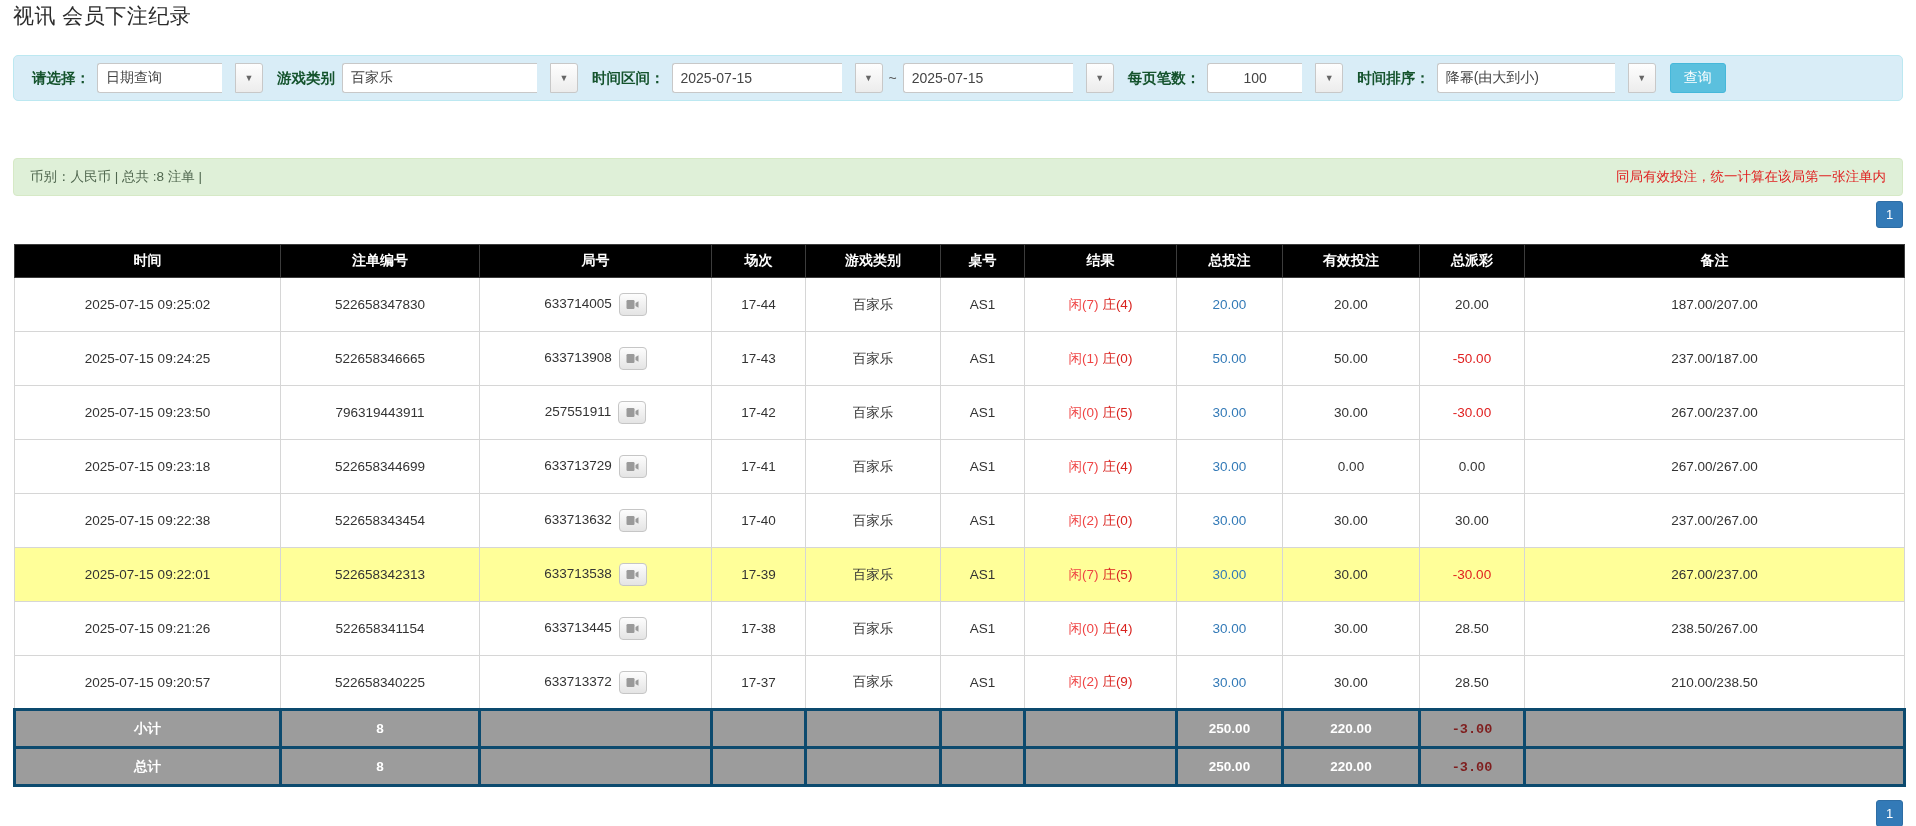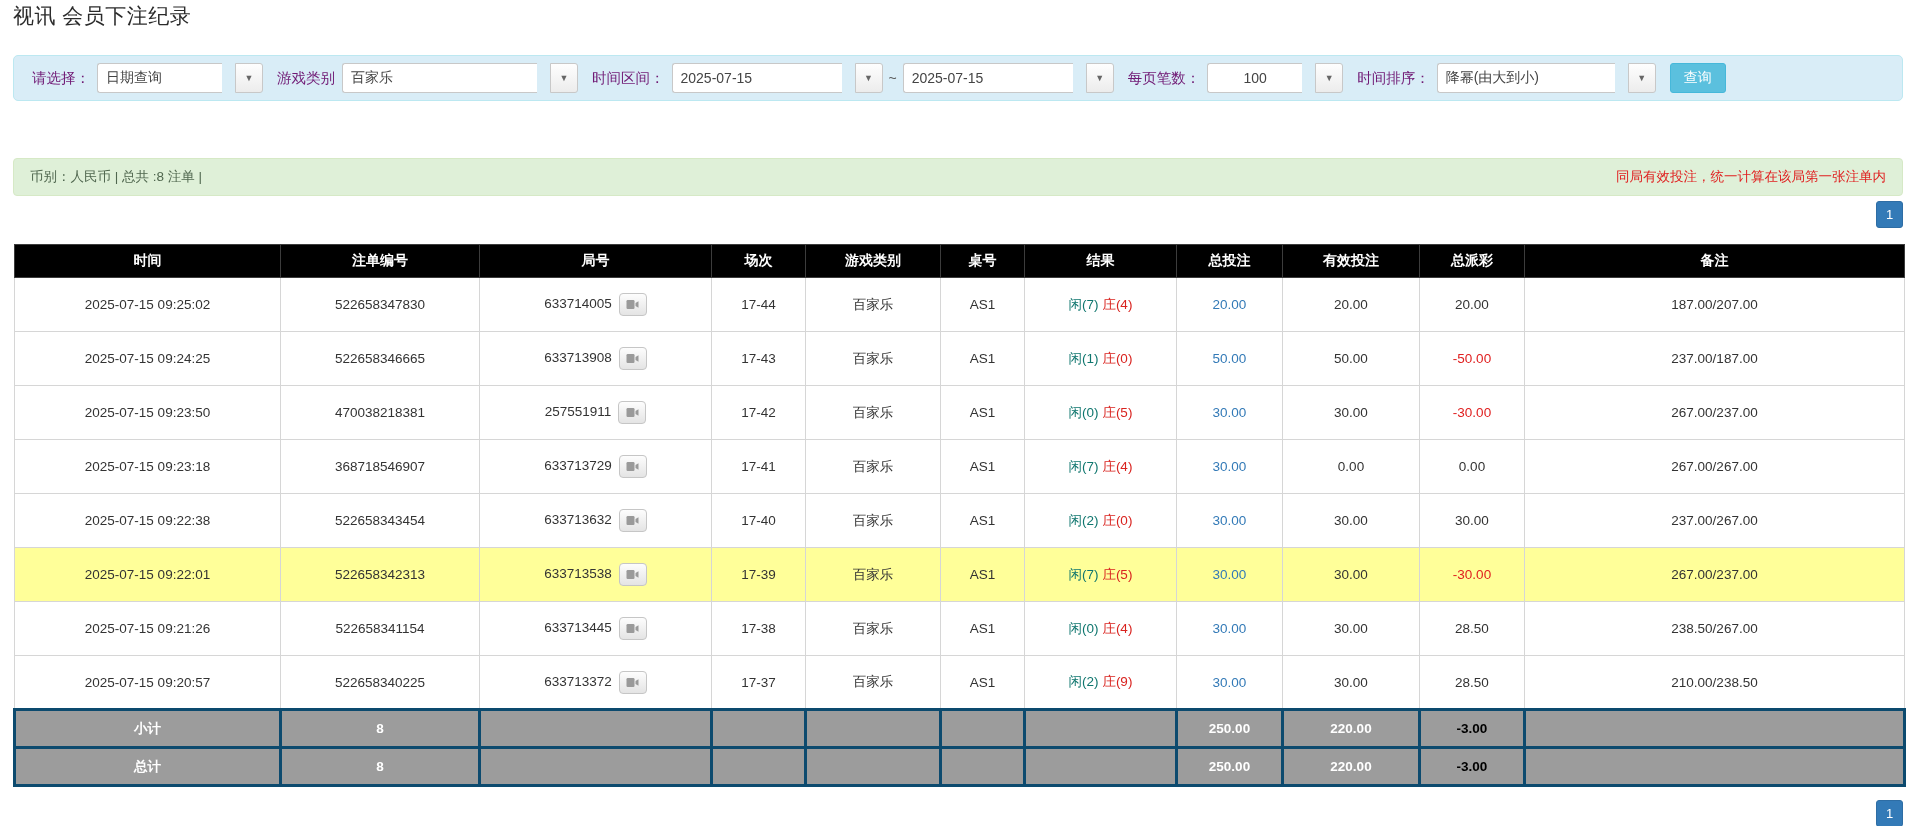--- a/index.html
+++ b/index.html
@@ -12,21 +12,21 @@
     position:absolute; left:13px; top:2px; margin:0;
     font-size:21px; font-weight:500; color:#2b2b2b; letter-spacing:0.5px;
   }
   
   .filter-bar {
     position:absolute; left:13px; top:55px; width:1890px; height:46px;
     background:#d9edf7; border:1px solid #bce8f1; border-radius:5px;
     display:flex; align-items:center; padding:0 12px;
   }
   .flabel {
-    color:#701a75; font-size:14.5px; font-weight:normal;
+    color:#14532d; font-size:14.5px; font-weight:bold;
     margin-left:14px; margin-right:7px; white-space:nowrap;
   }
   .flabel.first { margin-left:6px; }
   .combo { display:inline-flex; height:30px;gap:13px; }
   .combo-input {
     height:30px; border:1px solid #c8c8c8; border-right:none;
     border-radius:3px 0 0 3px; padding:0 8px; font-size:14px; color:#444;
     background:#fff; font-family:inherit; outline:none;
   }
   .combo-btn {
@@ -76,25 +76,25 @@
   .bet-table tbody td {
     background:#fff; text-align:center; font-size:13.5px; color:#333;
     height:54px; border:1px solid #d6d6d6; padding:0 4px; overflow:hidden;
     white-space:nowrap;
   }
   .bet-table tbody tr.hl td { background:#ffff99; }
   .bet-table tbody tr.summary td {
     background:#9c9c9c; color:#fff; height:38px; font-weight:bold;
     border:3px solid #0c4a6e; font-size:13.5px;
   }
-  .player { color:#0f766e; }
+  .player { color:#ef4444; }
   .banker { color:#d9231f; }
   .bet-link { color:#337ab7; cursor:pointer; text-decoration:none; }
   .neg { color:#e02020; }
-  tr.summary .neg { color:#000000; }
+  tr.summary .neg { color:#7f1d1d;font-family:Liberation Mono, monospace; }
   .vid-btn {
     display:inline-flex; align-items:center; justify-content:center;
     width:28px; height:23px; margin-left:7px; vertical-align:middle;
     border:1px solid #c6c6c6; border-radius:4px; cursor:pointer;
     background:linear-gradient(#fdfdfd,#e4e4e4);
   }
 </style>
 </head>
 <body>
 
@@ -221,39 +221,39 @@
         <td>百家乐</td>
         <td>AS1</td>
         <td><span class="player">闲(1)</span> <span class="banker">庄(0)</span></td>
         <td><a class="bet-link">50.00</a></td>
         <td>50.00</td>
         <td><span class="neg">-50.00</span></td>
         <td>237.00/187.00</td>
       </tr>
       <tr>
         <td>2025-07-15 09:23:50</td>
-        <td>470038218381</td>
+        <td>796319443911</td>
         <td><span>257551911</span><span class="vid-btn">
             <svg width="13" height="11" viewBox="0 0 13 11">
               <rect x="0.5" y="1" width="8" height="9" rx="1.2" fill="#9a9a9a"></rect>
               <path d="M9.5 4 L12.5 2.2 V8.8 L9.5 7 Z" fill="#9a9a9a"></path>
             </svg>
           </span></td>
         <td>17-42</td>
         <td>百家乐</td>
         <td>AS1</td>
         <td><span class="player">闲(0)</span> <span class="banker">庄(5)</span></td>
         <td><a class="bet-link">30.00</a></td>
         <td>30.00</td>
         <td><span class="neg">-30.00</span></td>
         <td>267.00/237.00</td>
       </tr>
       <tr>
         <td>2025-07-15 09:23:18</td>
-        <td>368718546907</td>
+        <td>522658344699</td>
         <td><span>633713729</span><span class="vid-btn">
             <svg width="13" height="11" viewBox="0 0 13 11">
               <rect x="0.5" y="1" width="8" height="9" rx="1.2" fill="#9a9a9a"></rect>
               <path d="M9.5 4 L12.5 2.2 V8.8 L9.5 7 Z" fill="#9a9a9a"></path>
             </svg>
           </span></td>
         <td>17-41</td>
         <td>百家乐</td>
         <td>AS1</td>
         <td><span class="player">闲(7)</span> <span class="banker">庄(4)</span></td>

